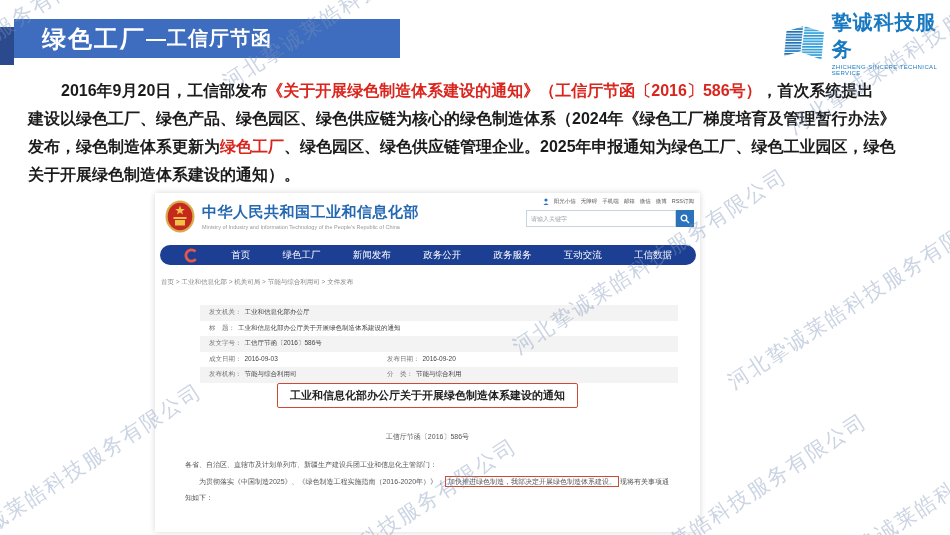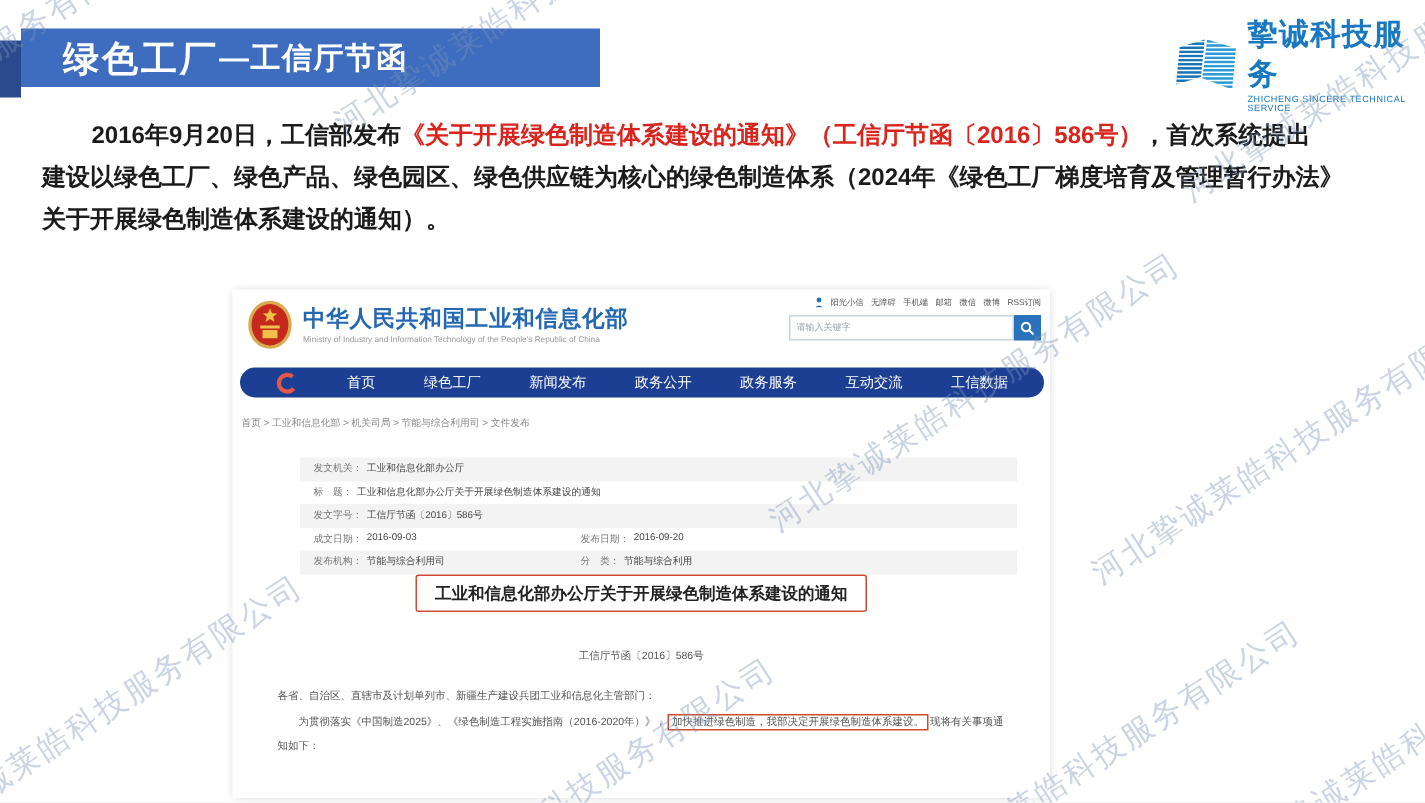--- a/index.html
+++ b/index.html
@@ -95,20 +95,21 @@
     </svg>
     <div class="logo-text">
       <div class="logo-cn">挚诚科技服务</div>
       <div class="logo-en">ZHICHENG SINCERE TECHNICAL SERVICE</div>
     </div>
   </div>
 
   <div class="intro" id="intro">
       <div class="iline indent"><span>2016年9月20日，工信部发布</span><span class="red">《关于开展绿色制造体系建设的通知》（工信厅节函〔2016〕586号）</span><span>，首次系统提出</span></div>
       <div class="iline"><span>建设以绿色工厂、绿色产品、绿色园区、绿色供应链为核心的绿色制造体系（2024年《绿色工厂梯度培育及管理暂行办法》</span></div>
+      <div class="iline"><span>发布，绿色制造体系更新为</span><span class="red">绿色工厂</span><span>、绿色园区、绿色供应链管理企业。2025年申报通知为绿色工厂、绿色工业园区，绿色</span></div>
       <div class="iline"><span>关于开展绿色制造体系建设的通知）。</span></div>
     </div>
 
   <div class="web">
 
     <div class="masthead">
       <svg width="30" height="33" viewBox="0 0 30 33">
         <ellipse cx="15" cy="16.5" rx="14.5" ry="16" fill="#d8ab4f"></ellipse>
         <ellipse cx="15" cy="16.5" rx="12.3" ry="13.8" fill="#c5281c"></ellipse>
         <polygon points="15,5.5 16.3,8.9 19.8,9 17.1,11.2 18,14.6 15,12.6 12,14.6 12.9,11.2 10.2,9 13.7,8.9" fill="#efc04a"></polygon>

